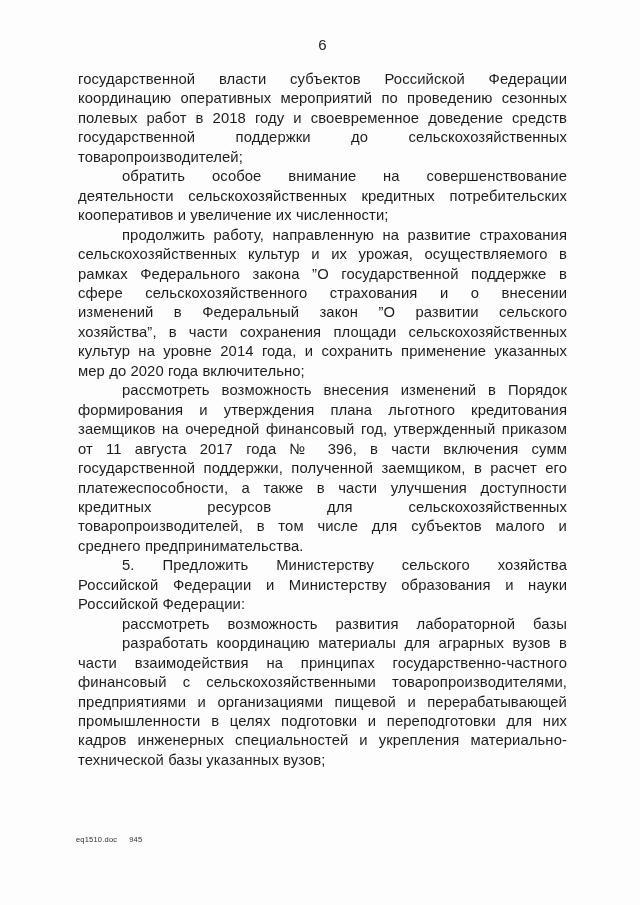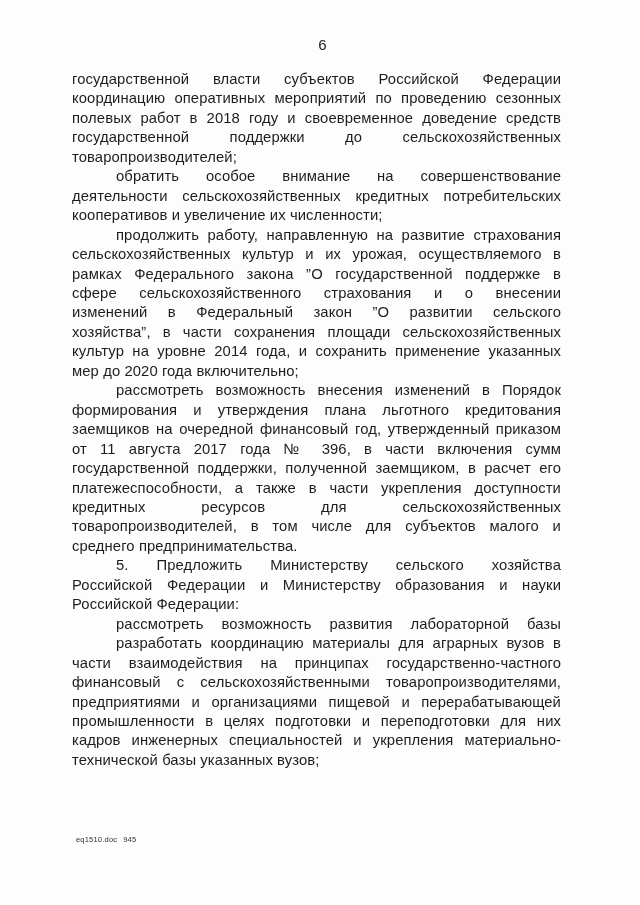--- a/index.html
+++ b/index.html
@@ -21,21 +21,21 @@
     top: 36px;
     left: 78px;
     width: 489px;
     text-align: center;
     font-size: 15px;
     letter-spacing: 0.3px;
   }
   .doc-body {
     position: absolute;
     top: 70px;
-    left: 72px;
+    left: 78px;
     width: 489px;
     font-size: 14.8px;
     line-height: 19.45px;
     letter-spacing: 0.1px;
   }
   .para {
     margin: 0;
   }
   .line {
     text-align: justify;
@@ -50,21 +50,21 @@
   }
   .footer {
     position: absolute;
     left: 76px;
     top: 835px;
     font-size: 7.5px;
     color: #2e2e2e;
     letter-spacing: 0.2px;
   }
   .footer .code {
-    margin-left: 6px;
+    margin-left: 12px;
   }
 </style>
 </head>
 <body>
 
 <div class="sheet">
   <div class="pagenum">6</div>
 
   <div class="doc-body">
       <div class="para">
@@ -88,21 +88,21 @@
         <div class="line">хозяйства”, в части сохранения площади сельскохозяйственных</div>
         <div class="line">культур на уровне 2014 года, и сохранить применение указанных</div>
         <div class="line last">мер до 2020 года включительно;</div>
       </div>
       <div class="para">
         <div class="line first">рассмотреть возможность внесения изменений в Порядок</div>
         <div class="line">формирования и утверждения плана льготного кредитования</div>
         <div class="line">заемщиков на очередной финансовый год, утвержденный приказом</div>
         <div class="line">от 11 августа 2017 года № 396, в части включения сумм</div>
         <div class="line">государственной поддержки, полученной заемщиком, в расчет его</div>
-        <div class="line">платежеспособности, а также в части укрепления доступности</div>
+        <div class="line">платежеспособности, а также в части улучшения доступности</div>
         <div class="line">кредитных ресурсов для сельскохозяйственных</div>
         <div class="line">товаропроизводителей, в том числе для субъектов малого и</div>
         <div class="line last">среднего предпринимательства.</div>
       </div>
       <div class="para">
         <div class="line first">5. Предложить Министерству сельского хозяйства</div>
         <div class="line">Российской Федерации и Министерству образования и науки</div>
         <div class="line last">Российской Федерации:</div>
       </div>
       <div class="para">

